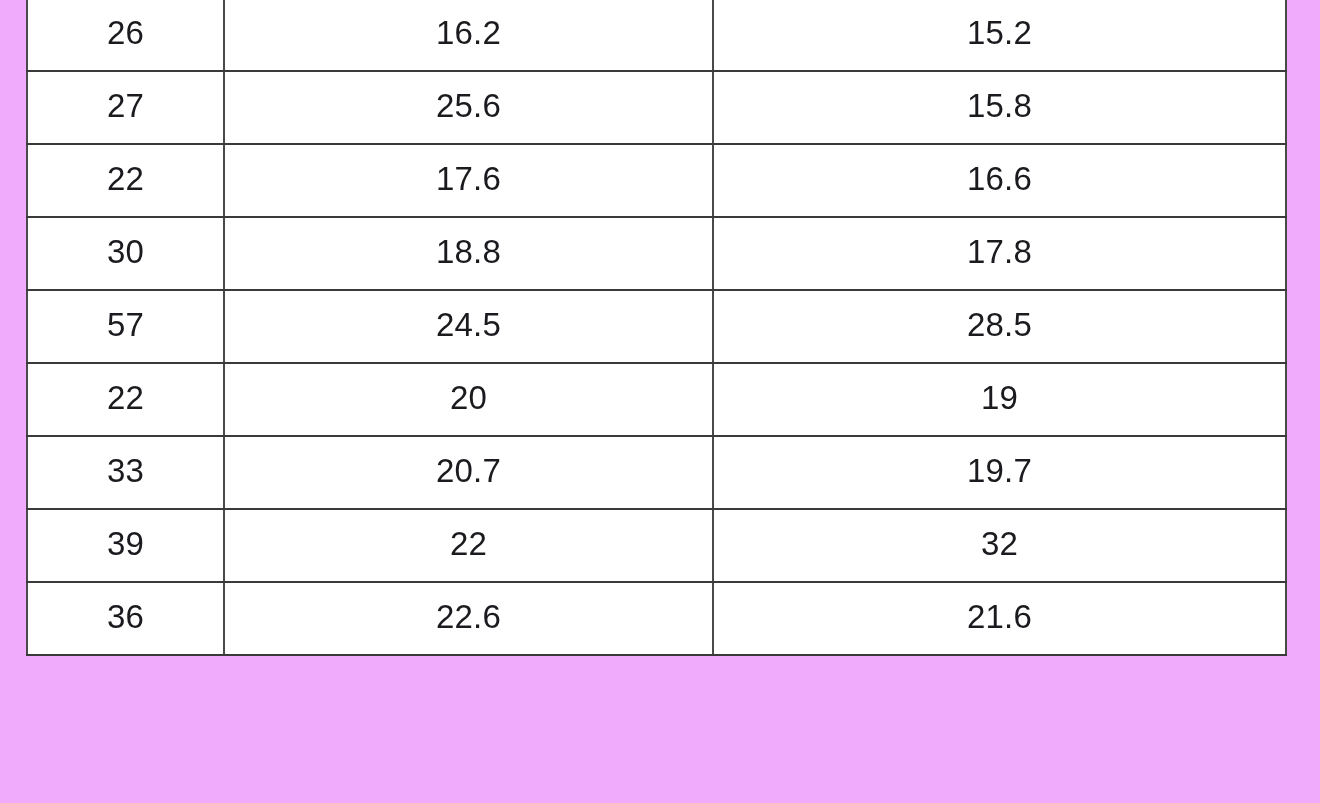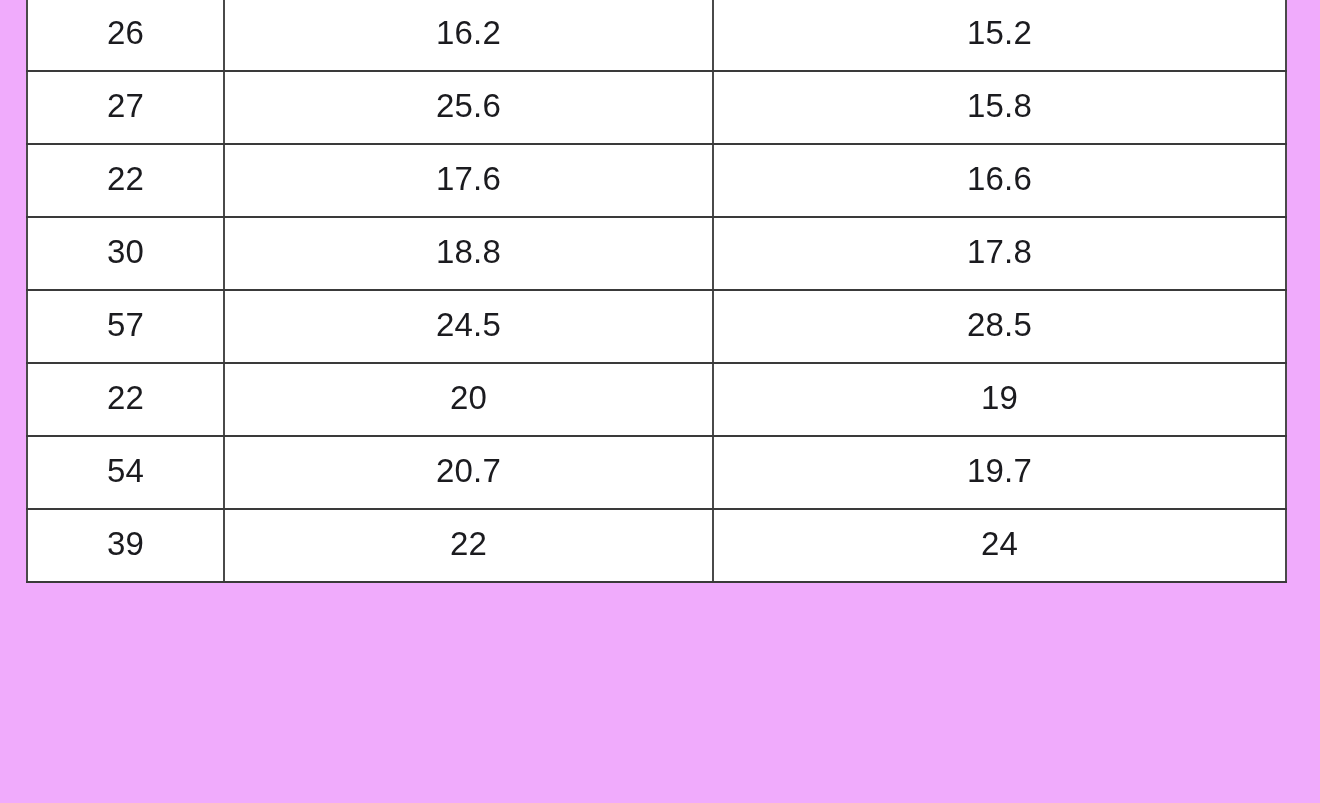--- a/index.html
+++ b/index.html
@@ -138,36 +138,47 @@
             </td>
             <td>
               <span class="cell-text">20</span>
             </td>
             <td>
               <span class="cell-text">19</span>
             </td>
           </tr>
           <tr>
             <td>
-              <span class="cell-text">54</span>
+              <span class="cell-text">33</span>
             </td>
             <td>
               <span class="cell-text">20.7</span>
             </td>
             <td>
               <span class="cell-text">19.7</span>
             </td>
           </tr>
           <tr>
             <td>
               <span class="cell-text">39</span>
             </td>
             <td>
               <span class="cell-text">22</span>
             </td>
             <td>
-              <span class="cell-text">24</span>
+              <span class="cell-text">32</span>
+            </td>
+          </tr>
+          <tr>
+            <td>
+              <span class="cell-text">36</span>
+            </td>
+            <td>
+              <span class="cell-text">22.6</span>
+            </td>
+            <td>
+              <span class="cell-text">21.6</span>
             </td>
           </tr>
         </tbody>
     </table>
   </div>
 </div>
 
 </body></html>

